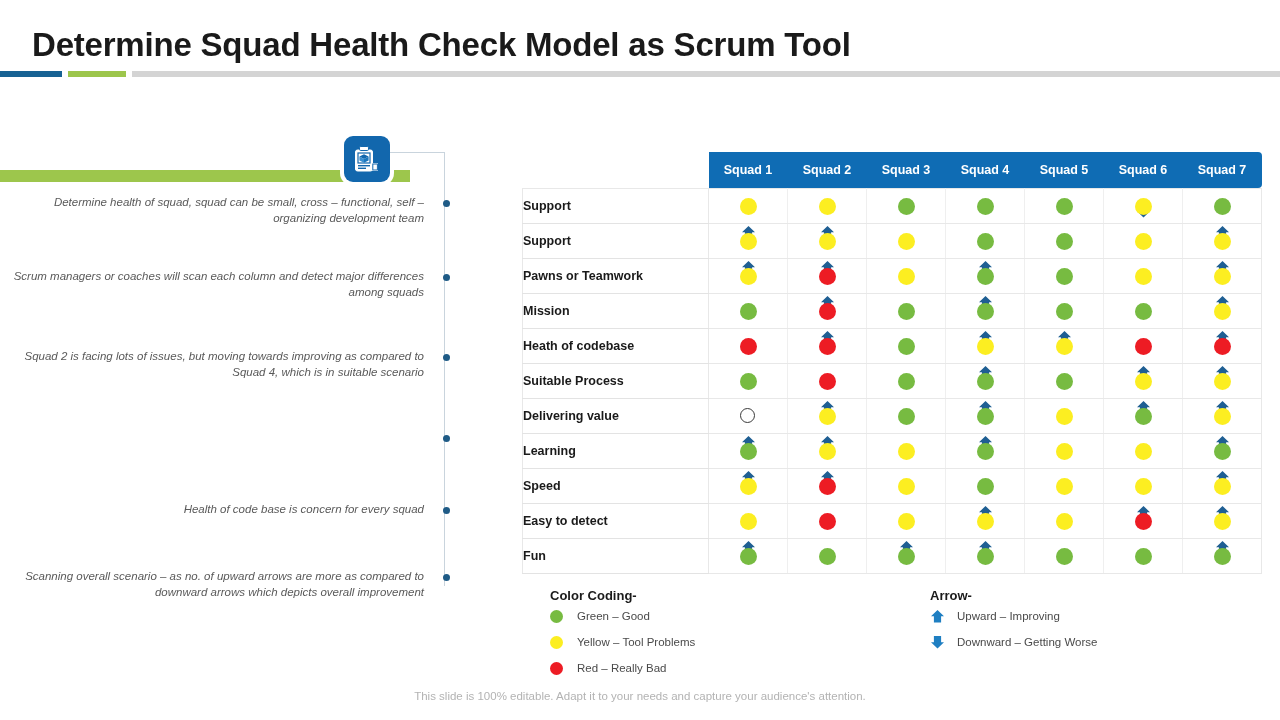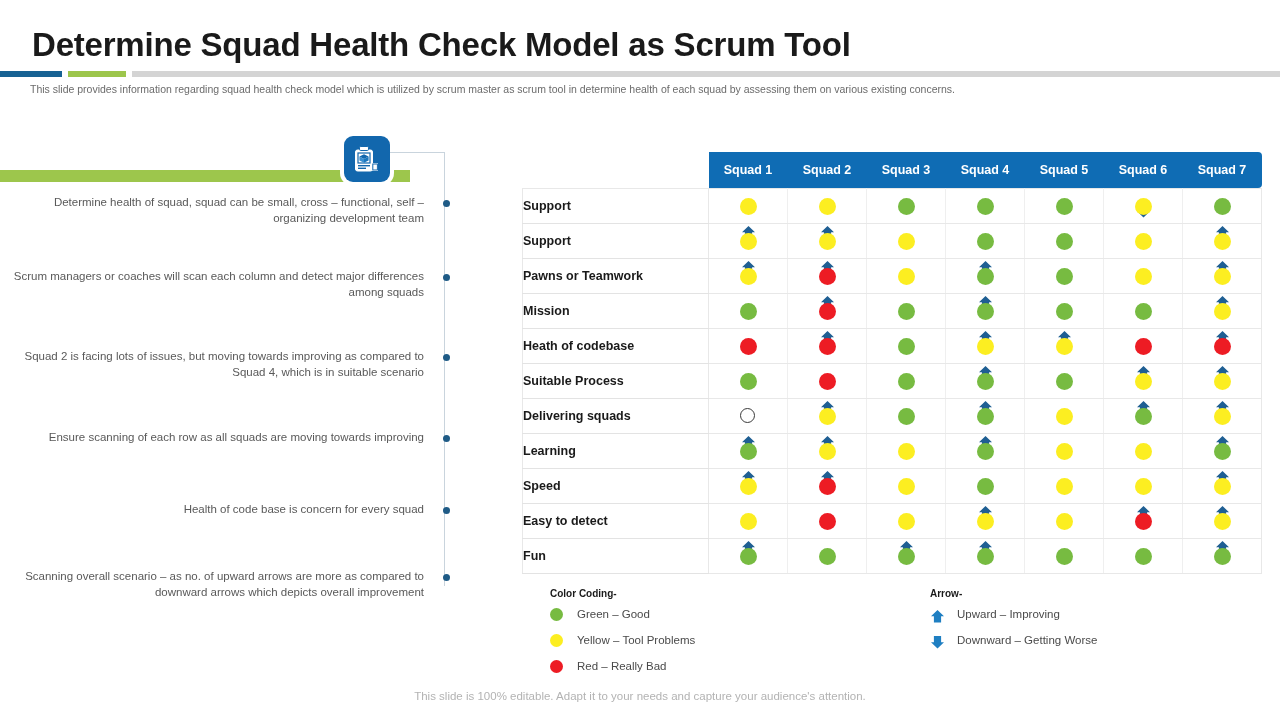--- a/index.html
+++ b/index.html
@@ -49,21 +49,21 @@
   }
   .rail-top {
     position:absolute; left:390px; top:152px; width:55px; height:1px;
     background:#c9d4dd;
   }
 
   
   .bullets { position:absolute; left:0; top:190px; width:445px; }
   .bullet {
     position:absolute; width:424px; right:21px;
-    text-align:right; font-size:11.5px; color:#595959; line-height:16px;
+    text-align:right; font-size:11.5px; color:#595959; line-height:16px;font-style:italic;
   }
   .bullet .dot {
     position:absolute; right:-26px; top:6px;
     width:7px; height:7px; border-radius:50%; background:#1f5b86;
   }
 
   
   .table-wrap { position:absolute; left:522px; top:152px; width:836px; }
   table.hc { border-collapse: collapse; width: 740px; table-layout: fixed; }
   table.hc td, table.hc th { padding:0; }
@@ -103,24 +103,24 @@
   .marker .arr { position:absolute; left:4px; width:15px; height:13px; }
   .marker .arr.up   { top:1px; }
   .marker .arr.down { top:15px; }
 
   
   .legend { position:absolute; left:522px; top:588px; width:740px; height:110px; }
   .legend-col { position:absolute; top:0; }
   .lc-left  { left: 28px; }
   .lc-right { left: 408px; }
   .legend-title {
-    font-size:10px; font-weight:bold; color:#1a1a1a; margin-bottom:9px;
+    font-size:13px; font-weight:bold; color:#1a1a1a; 
   }
   .legend-item {
-    display:flex; align-items:flex-start; height:26px;
+    display:flex; align-items:center; height:26px;
     font-size:11.5px; color:#4a4a4a;
   }
   .legend-swatch {
     width:13px; height:13px; border-radius:50%; margin-right:14px; flex:none;
   }
   .legend-arrow { width:15px; height:17px; margin-right:12px; flex:none; }
 
   
   .footer {
     position:absolute; left:0; top:690px; width:1280px; text-align:center;
@@ -131,21 +131,20 @@
 <body>
 
 <div class="slide">
 
   <div class="title">Determine Squad Health Check Model as Scrum Tool</div>
   <div class="title-rule">
     <i class="tr-blue"></i>
     <i class="tr-green"></i>
     <i class="tr-grey"></i>
   </div>
-  <div class="subtitle">This slide provides information regarding squad health check model which is utilized by scrum master as scrum tool in determine health of each squad by assessing them on various existing concerns.</div>
 
   <div class="green-bar"></div>
   <div class="icon-badge">
     <svg width="26" height="28" viewBox="0 0 26 28" aria-hidden="true">
       <rect x="1.5" y="5" width="17" height="21" rx="2" fill="#ffffff" stroke="#ffffff"></rect>
       <rect x="5.5" y="1.5" width="9" height="4" rx="1.2" fill="#ffffff" stroke="#1267ad" stroke-width="1"></rect>
       <rect x="4" y="8" width="12" height="10" fill="none" stroke="#1267ad" stroke-width="1.2"></rect>
       <path d="M10 9.3 L14.6 11.6 L10 13.9 L5.4 11.6 Z" fill="#1267ad"></path>
       <path d="M5.4 11.6 V15.4 L10 17.7 V13.9 Z" fill="#3a8fd0"></path>
       <path d="M14.6 11.6 V15.4 L10 17.7 V13.9 Z" fill="#1a76bd"></path>
@@ -167,21 +166,20 @@
     <div class="bullet" style="top:78px">
       <span class="dot"></span>
       <span>Scrum managers or coaches will scan each column and detect major differences among squads</span>
     </div>
     <div class="bullet" style="top:158px">
       <span class="dot"></span>
       <span>Squad 2 is facing lots of issues, but moving towards improving as compared to Squad 4, which is in suitable scenario</span>
     </div>
     <div class="bullet" style="top:239px">
       <span class="dot"></span>
-      <span>Ensure scanning of each row as all squads are moving towards improving</span>
     </div>
     <div class="bullet" style="top:311px">
       <span class="dot"></span>
       <span>Health of code base is concern for every squad</span>
     </div>
     <div class="bullet" style="top:378px">
       <span class="dot"></span>
       <span>Scanning overall scenario – as no. of upward arrows are more as compared to downward arrows which depicts overall improvement</span>
     </div>
   </div>
@@ -291,21 +289,21 @@
                   </svg></span><span class="disc green"></span></span></td>
             <td class="cell"><span class="marker"><span class="disc green"></span></span></td>
             <td class="cell"><span class="marker"><span class="arr up"><svg width="15" height="13" viewBox="0 0 15 13">
                     <path d="M7.5 0 L14 6.2 H11.1 V12.4 H3.9 V6.2 H1 Z" fill="#1f5f93"></path>
                   </svg></span><span class="disc yellow"></span></span></td>
             <td class="cell"><span class="marker"><span class="arr up"><svg width="15" height="13" viewBox="0 0 15 13">
                     <path d="M7.5 0 L14 6.2 H11.1 V12.4 H3.9 V6.2 H1 Z" fill="#1f5f93"></path>
                   </svg></span><span class="disc yellow"></span></span></td>
           </tr>
           <tr class="hcrow">
-            <td class="rowlabel">Delivering squads</td>
+            <td class="rowlabel">Delivering value</td>
             <td class="cell"><span class="marker"><span class="disc empty"></span></span></td>
             <td class="cell"><span class="marker"><span class="arr up"><svg width="15" height="13" viewBox="0 0 15 13">
                     <path d="M7.5 0 L14 6.2 H11.1 V12.4 H3.9 V6.2 H1 Z" fill="#1f5f93"></path>
                   </svg></span><span class="disc yellow"></span></span></td>
             <td class="cell"><span class="marker"><span class="disc green"></span></span></td>
             <td class="cell"><span class="marker"><span class="arr up"><svg width="15" height="13" viewBox="0 0 15 13">
                     <path d="M7.5 0 L14 6.2 H11.1 V12.4 H3.9 V6.2 H1 Z" fill="#1f5f93"></path>
                   </svg></span><span class="disc green"></span></span></td>
             <td class="cell"><span class="marker"><span class="disc yellow"></span></span></td>
             <td class="cell"><span class="marker"><span class="arr up"><svg width="15" height="13" viewBox="0 0 15 13">

